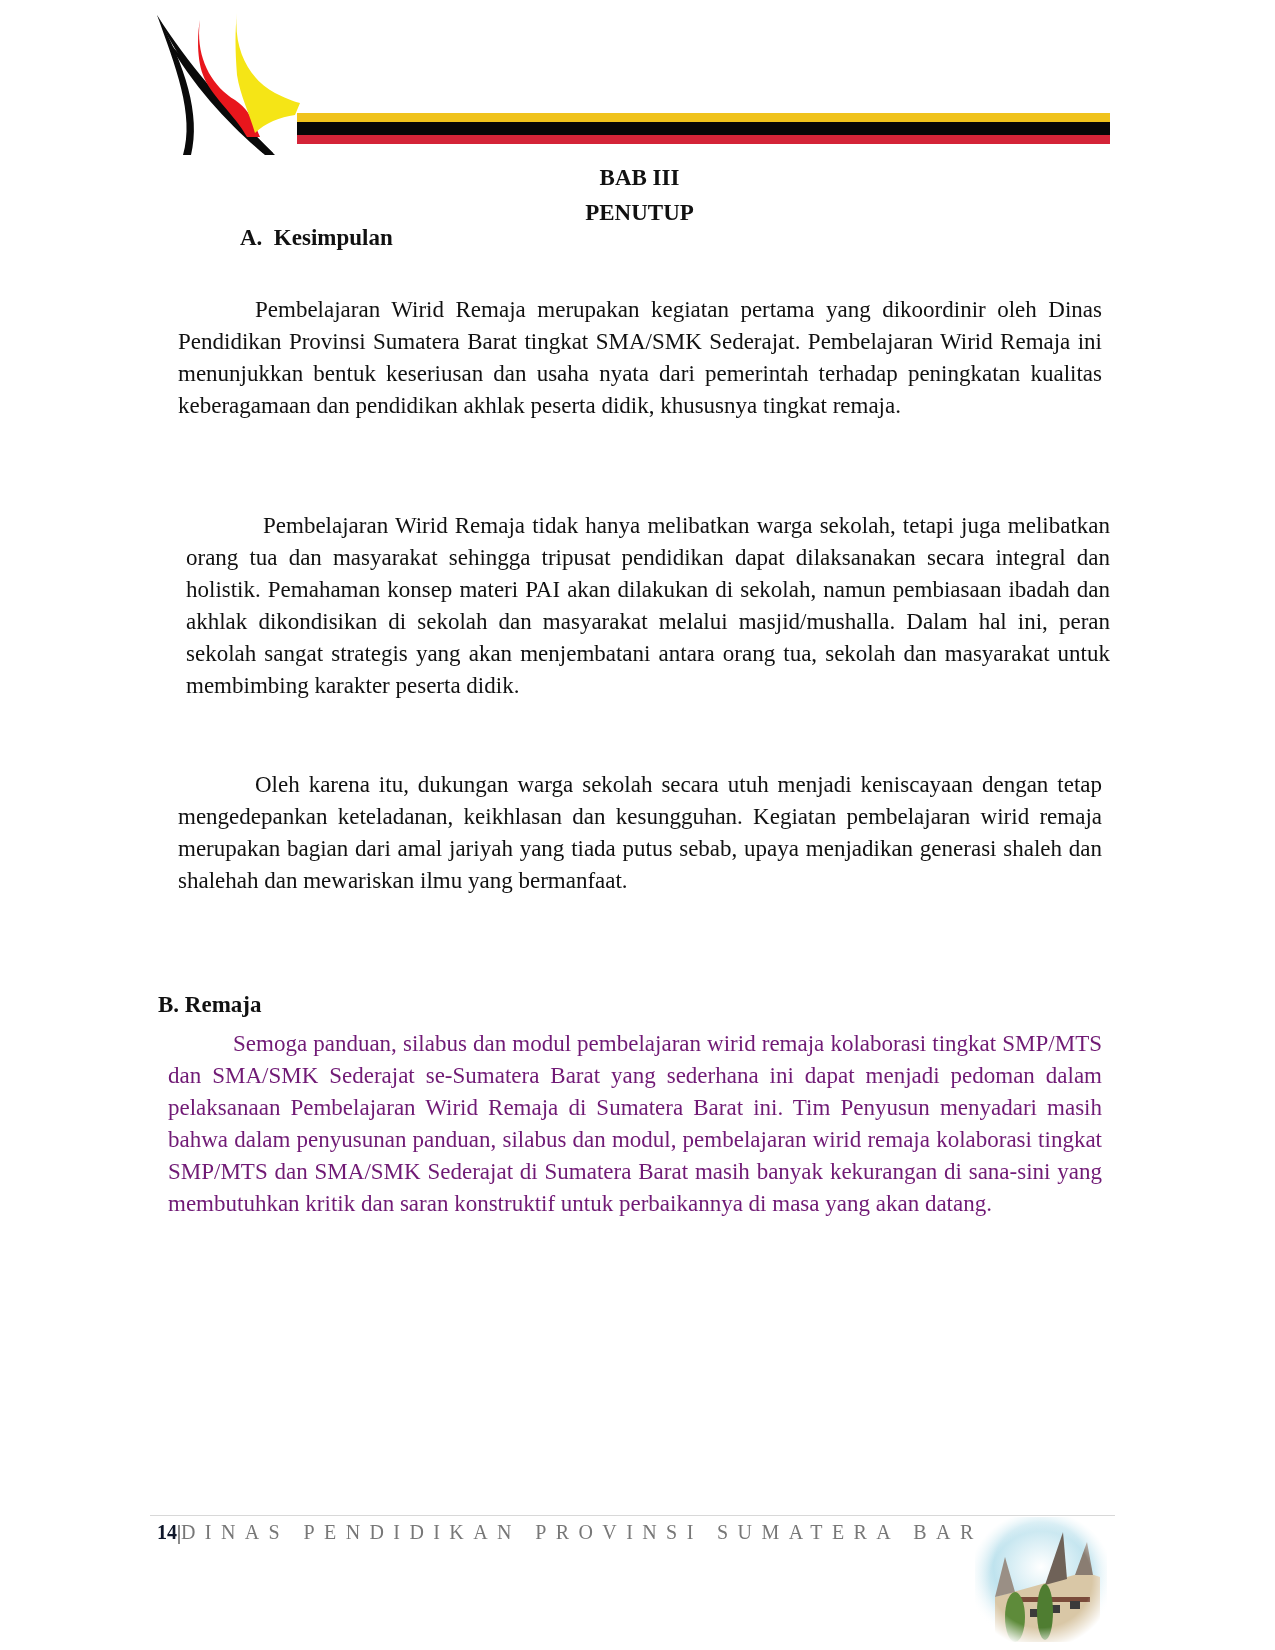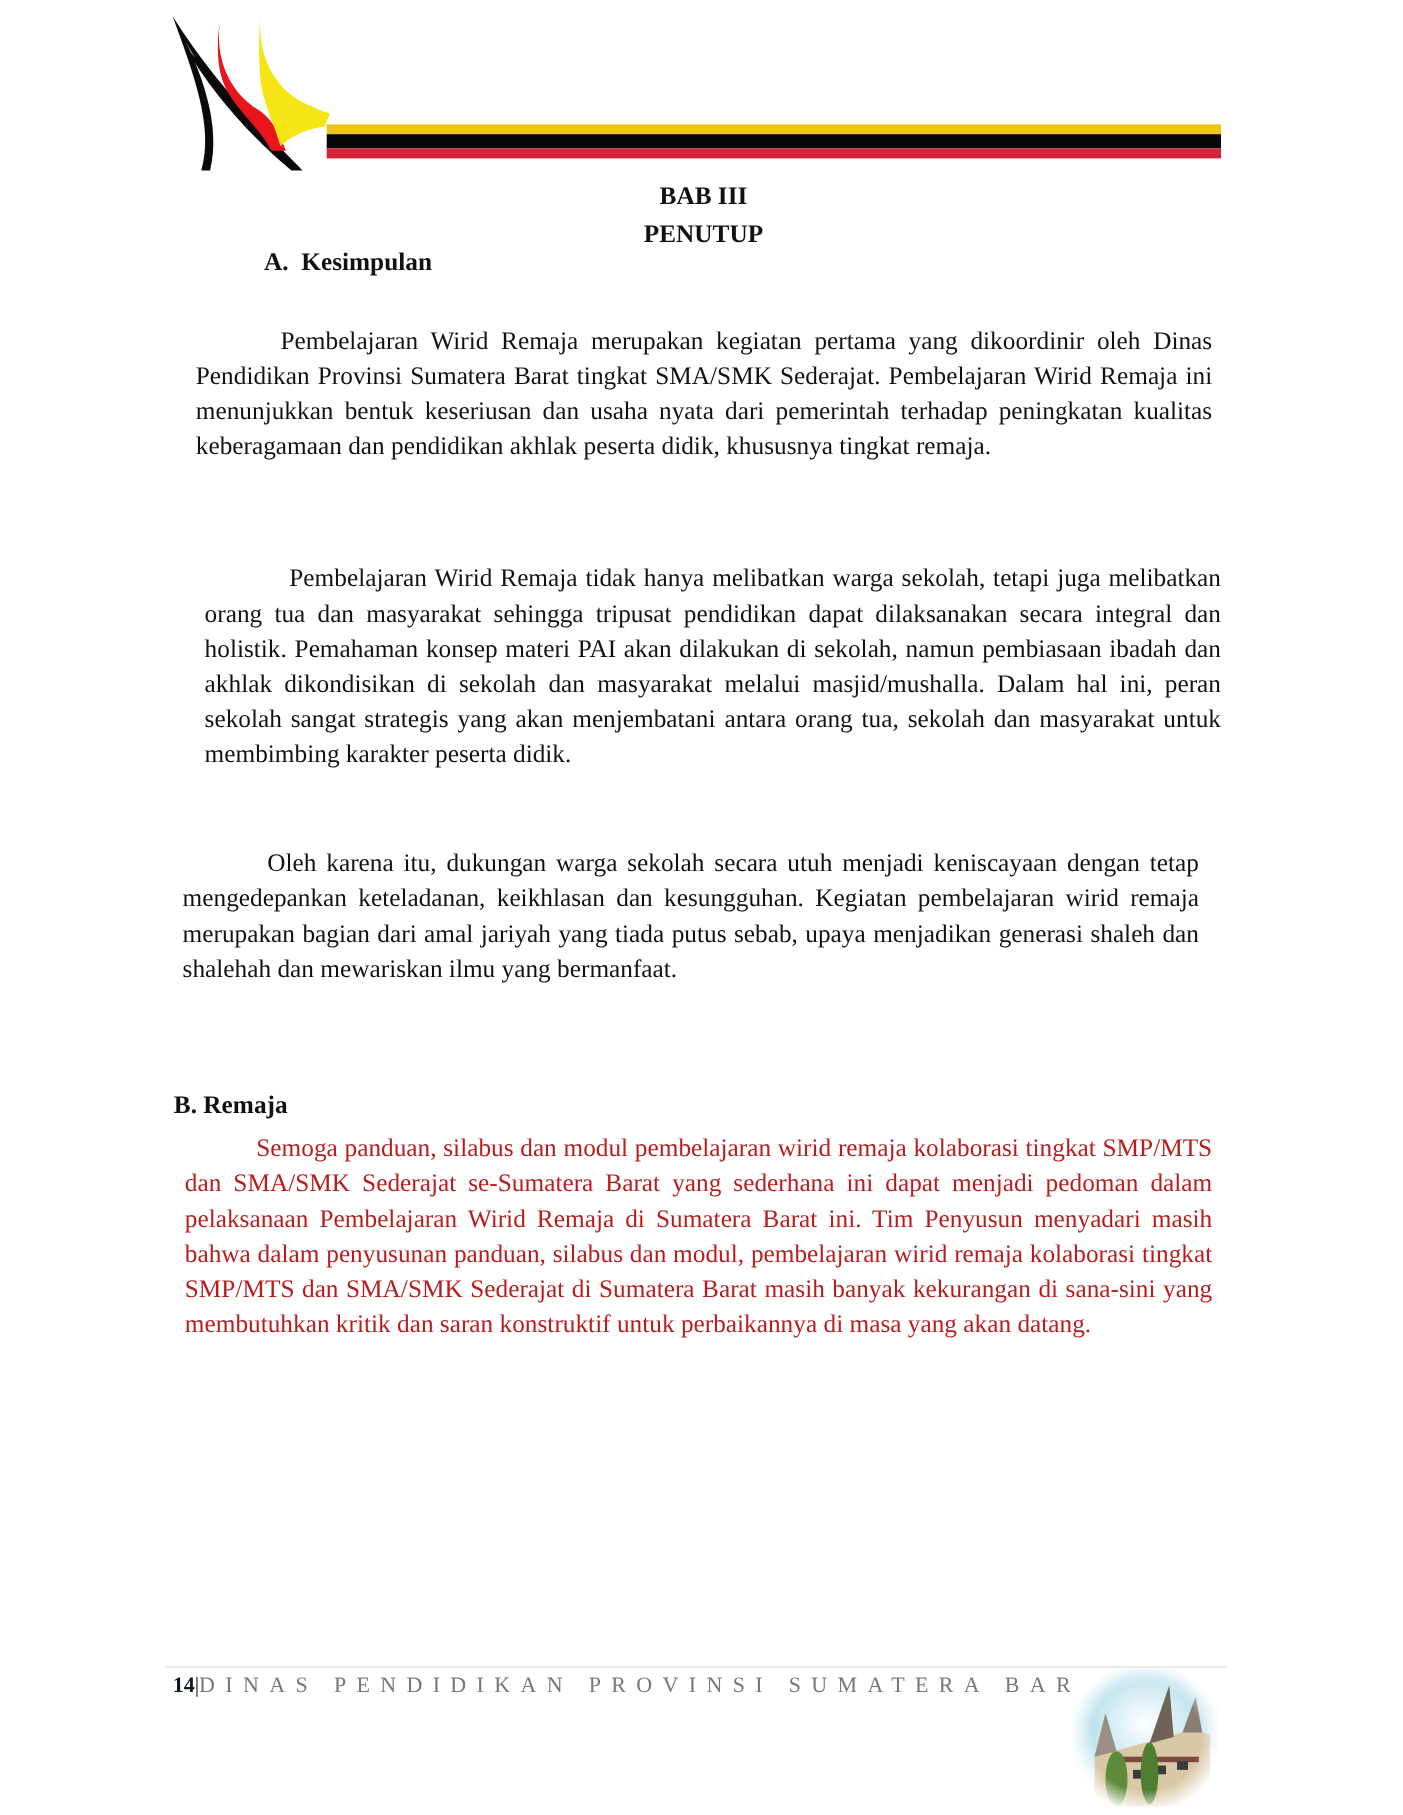--- a/index.html
+++ b/index.html
@@ -13,22 +13,22 @@
   .title { position:absolute; left:0; width:1275px; text-align:center; font-weight:bold; font-size:23px; }
   .t1 { top:165px; left:2px; }
   .t2 { top:200px; left:2px; }
   .sec-head { position:absolute; font-weight:bold; font-size:23px; }
   .h-a { left:196px; top:225px;margin-left:44px; }
   .h-b { left:158px; top:992px; }
   .para { position:absolute; font-size:23px; line-height:32px; text-align:justify; }
   .para .indent { display:inline-block; width:77px; }
   .k1 { left:178px; width:924px; top:294px; }
   .k2 { left:186px; width:924px; top:510px; }
-  .k3 { left:166px; width:924px; top:769px; }
-  .saran { left:168px; width:934px; top:1028px; color:#b91c1c; }
+  .k3 { left:178px; width:924px; top:769px; }
+  .saran { left:168px; width:934px; top:1028px; color:#701a75; }
   .saran .indent { width:65px; }
   .footer-rule { position:absolute; left:150px; top:1515px; width:965px; height:1px; background:#d8d8d8; }
   .footer { position:absolute; left:157px; top:1521px; font-size:20px; white-space:nowrap; }
   .pg { font-weight:bold; color:#0f172a; }
   .sep { color:#111; }
   .ftext { color:#777; letter-spacing:9.4px; }
   .photo { position:absolute; left:975px; top:1517px; width:132px; height:125px; }
 </style>
 </head>
 <body>

